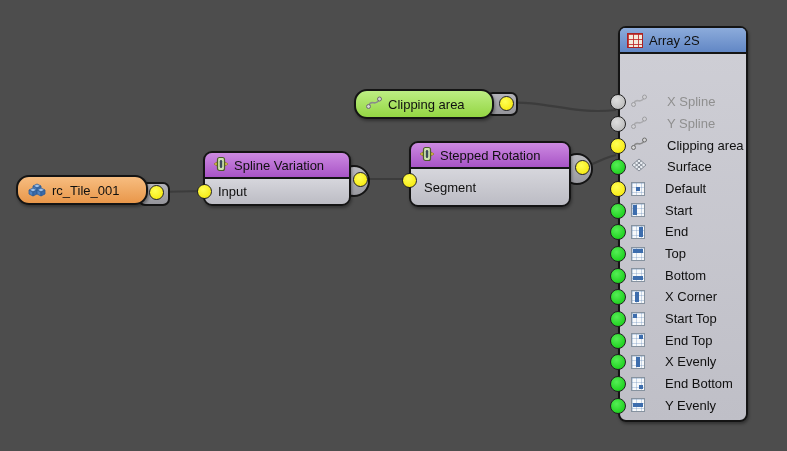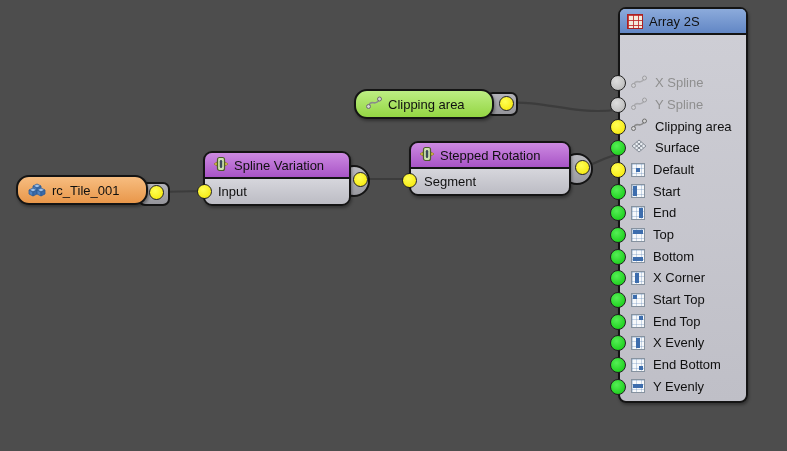--- a/index.html
+++ b/index.html
@@ -15,33 +15,33 @@
     border:2.5px solid #141414;border-radius:50%;}
   .tab{position:absolute;z-index:2;background:linear-gradient(#b4b4ba,#94949a);
     border:2.5px solid #141414;border-radius:7px;}
   .node{position:absolute;z-index:3;border:2.5px solid #141414;border-radius:9px;
     box-sizing:border-box;overflow:hidden;box-shadow:1px 2px 3px rgba(0,0,0,.35);}
   .pill{display:flex;align-items:center;gap:6px;padding:0 10px;border-radius:13px;}
   .node-tile{left:16px;top:175px;width:132px;height:30px;background:linear-gradient(#f7bd80,#e9974a);}
   .node-clip{left:354px;top:89px;width:140px;height:30px;background:linear-gradient(#bdee83,#94d643);}
   .op-node{display:flex;flex-direction:column;}
   .node-mirror{left:203px;top:151px;width:148px;height:55px;}
-  .node-stepped{left:409px;top:141px;width:162px;height:55px;}
+  .node-stepped{left:409px;top:141px;width:162px;height:66px;}
   .op-header{height:26px;display:flex;align-items:center;gap:5px;padding:0 8px;
     background:linear-gradient(#cd8ae2,#a854c6);border-bottom:2px solid #141414;box-sizing:border-box;}
   .op-body{flex:1;display:flex;align-items:center;padding:0 8px 0 13px;
     background:linear-gradient(#d6d6dc,#bcbcc4);}
-  .node-array{left:618px;top:7px;width:130px;height:396px;display:flex;flex-direction:column;
+  .node-array{left:618px;top:26px;width:130px;height:396px;display:flex;flex-direction:column;
     background:linear-gradient(#cfcfd6,#bfbfc7);overflow:visible;border-radius:8px;gap:34px;}
   .array-header{height:26px;display:flex;align-items:center;gap:6px;padding:0 7px;
     background:linear-gradient(#8cabdb,#6287c5);border-bottom:2px solid #141414;
     border-radius:5px 5px 0 0;box-sizing:border-box;}
   #array-ports{flex:1;display:flex;flex-direction:column;padding:3px 0 4px 0;}
   .port-row{flex:1;position:relative;display:flex;align-items:center;padding-left:11px;}
-  .port-row .plabel{margin-left:8px;white-space:nowrap;}
+  .port-row .plabel{margin-left:20px;white-space:nowrap;}
   .port-row.disabled .plabel{color:#8f8f8f;}
   .port-row.disabled .ic{opacity:.5;}
   .dot{position:absolute;z-index:4;width:15px;height:15px;border-radius:50%;
     border:1.6px solid #222;box-sizing:border-box;}
   .dot.yellow{background:radial-gradient(circle at 40% 35%,#ffff55,#f5e400);}
   .dot.green{background:radial-gradient(circle at 40% 35%,#55ee55,#0ec80e);}
   .dot.gray{background:radial-gradient(circle at 40% 35%,#dedede,#b4b4b4);}
   .row-dot{left:-10px;top:50%;margin-top:-7.5px;width:16px;height:16px;}
   .title{white-space:nowrap;}
   

